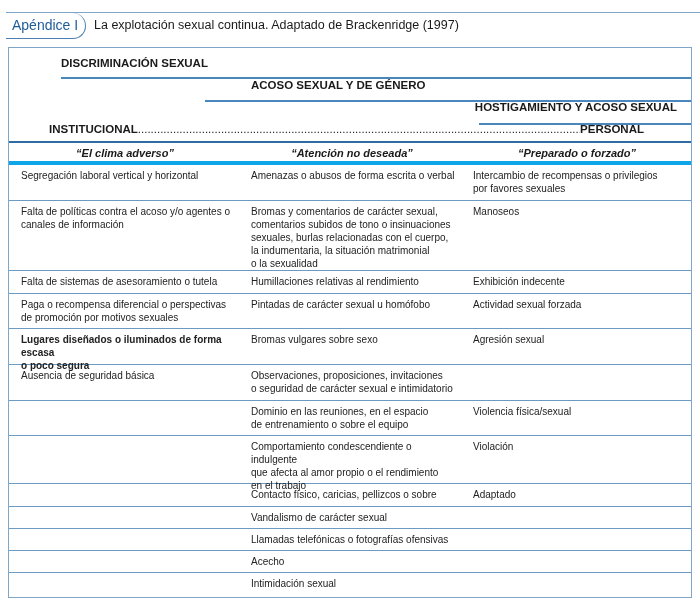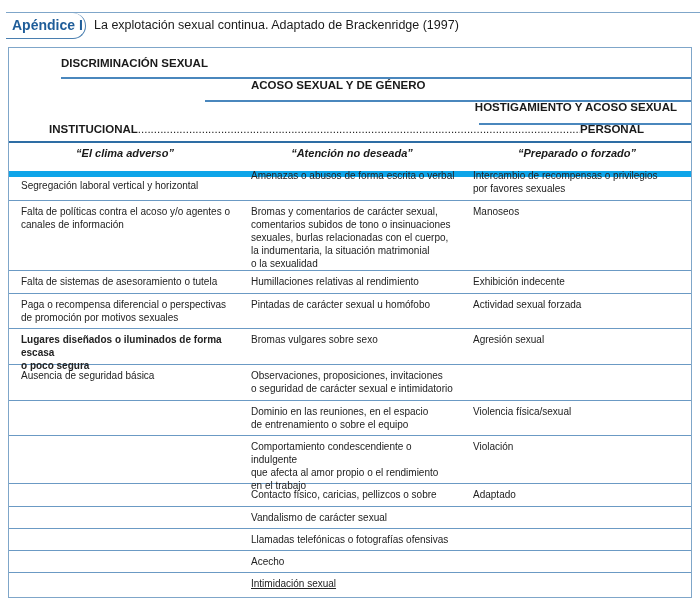--- a/index.html
+++ b/index.html
@@ -5,42 +5,42 @@
   * { box-sizing: border-box; margin: 0; padding: 0; }
   html, body { width: 700px; height: 612px; background: #ffffff; overflow: hidden; }
   body { font-family: "Liberation Sans", "DejaVu Sans", sans-serif; color: #1a1a1a; position: relative; }
 
   .header-bar { position: absolute; left: 0; top: 12px; width: 700px; height: 28px; }
   .header-bar .rule-top { position: absolute; left: 6px; right: 0; top: 0; height: 1px; background: #7fa6c9; }
   .appendix-tab {
     position: absolute; left: 6px; top: 1px; height: 26px; width: 80px;
     border-right: 1.5px solid #4a7fb0; border-bottom: 1.5px solid #4a7fb0;
     border-radius: 0 14px 14px 0;
-    color: #1f5d99; font-weight: bold; font-size: 14px; line-height: 25px; padding-left: 6px;
+    color: #1f5d99; font-weight: normal; font-size: 14px; line-height: 25px; padding-left: 6px;
   }
   .appendix-caption { position: absolute; left: 94px; top: 2px; font-size: 12.5px; line-height: 22px; color: #1a1a1a; }
 
   .table-box {
     position: absolute; left: 8px; top: 47px; width: 684px; height: 551px;
     border: 1px solid #7fa6c9;
   }
   .cat { position: absolute; font-weight: bold; font-size: 11.5px; color: #1a1a1a; }
   .cat-line { position: absolute; height: 1.5px; background: #4a87bd; right: 0; }
 
   .cat-1 { left: 52px; top: 9px; }
   .cat-1-line { left: 52px; top: 29px; }
   .cat-2 { left: 242px; top: 31px; }
   .cat-2-line { left: 196px; top: 52px; }
   .cat-3 { right: 14px; top: 53px; }
   .cat-3-line { left: 470px; top: 75px; }
   .continuum { position: absolute; left: 40px; right: 47px; top: 75px; font-weight: bold; font-size: 11.5px; display: flex; white-space: nowrap; overflow: hidden; }
   .continuum .dots { flex: 1; overflow: hidden; letter-spacing: 0px; font-weight: normal; }
   .continuum-line { position: absolute; left: 0; right: 0; top: 93px; height: 1.5px; background: #2e6da4; }
 
-  .col-heads { position: absolute; left: 0; right: 0; top: 95px; height: 34px; display: flex; border-bottom: 6px solid #0ea5e9; }
+  .col-heads { position: absolute; left: 0; right: 0; top: 95px; height: 22px; display: flex; border-bottom: 4px solid #0ea5e9; }
   .col-head { font-style: italic; font-weight: bold; font-size: 11px; text-align: center; line-height: 20px; }
   .c1 { width: 232px; }
   .c2 { width: 222px; }
   .c3 { flex: 1; }
 
   .rows { position: absolute; left: 0; right: 0; top: 117px; }
   .row { display: flex; border-bottom: 1px solid #6b9ac4; font-size: 10px; line-height: 13px; color: #222; }
   .row:last-child { border-bottom: none; }
   .cell { padding: 4px 6px 0 12px; }
   .row .c1 { width: 232px; }
@@ -72,21 +72,21 @@
   <div class="continuum-line"></div>
 
   <div class="col-heads">
     <div class="col-head c1">“El clima adverso”</div>
     <div class="col-head c2">“Atención no deseada”</div>
     <div class="col-head c3">“Preparado o forzado”</div>
   </div>
 
   <div class="rows" id="rows">
       <div class="row" style="height: 36px;">
-        <div class="cell c1" style="white-space: pre-line; margin-top: 10px;">Segregación laboral vertical y horizontal</div>
+        <div class="cell c1" style="white-space: pre-line;">Segregación laboral vertical y horizontal</div>
         <div class="cell c2" style="white-space: pre-line;">Amenazas o abusos de forma escrita o verbal</div>
         <div class="cell c3" style="white-space: pre-line;">Intercambio de recompensas o privilegios
 por favores sexuales</div>
       </div>
       <div class="row" style="height: 70px;">
         <div class="cell c1" style="white-space: pre-line;">Falta de políticas contra el acoso y/o agentes o
 canales de información</div>
         <div class="cell c2" style="white-space: pre-line;">Bromas y comentarios de carácter sexual,
 comentarios subidos de tono o insinuaciones
 sexuales, burlas relacionadas con el cuerpo,
@@ -145,17 +145,17 @@
         <div class="cell c2" style="white-space: pre-line;">Llamadas telefónicas o fotografías ofensivas</div>
         <div class="cell c3" style="white-space: pre-line;"></div>
       </div>
       <div class="row" style="height: 22px;">
         <div class="cell c1" style="white-space: pre-line;"></div>
         <div class="cell c2" style="white-space: pre-line;">Acecho</div>
         <div class="cell c3" style="white-space: pre-line;"></div>
       </div>
       <div class="row" style="height: 22px;">
         <div class="cell c1" style="white-space: pre-line;"></div>
-        <div class="cell c2" style="white-space: pre-line; text-decoration: underline;">Intimidación sexual</div>
+        <div class="cell c2" style="white-space: pre-line;">Intimidación sexual</div>
         <div class="cell c3" style="white-space: pre-line;"></div>
       </div>
     </div>
 </div>
 
 </body></html>

